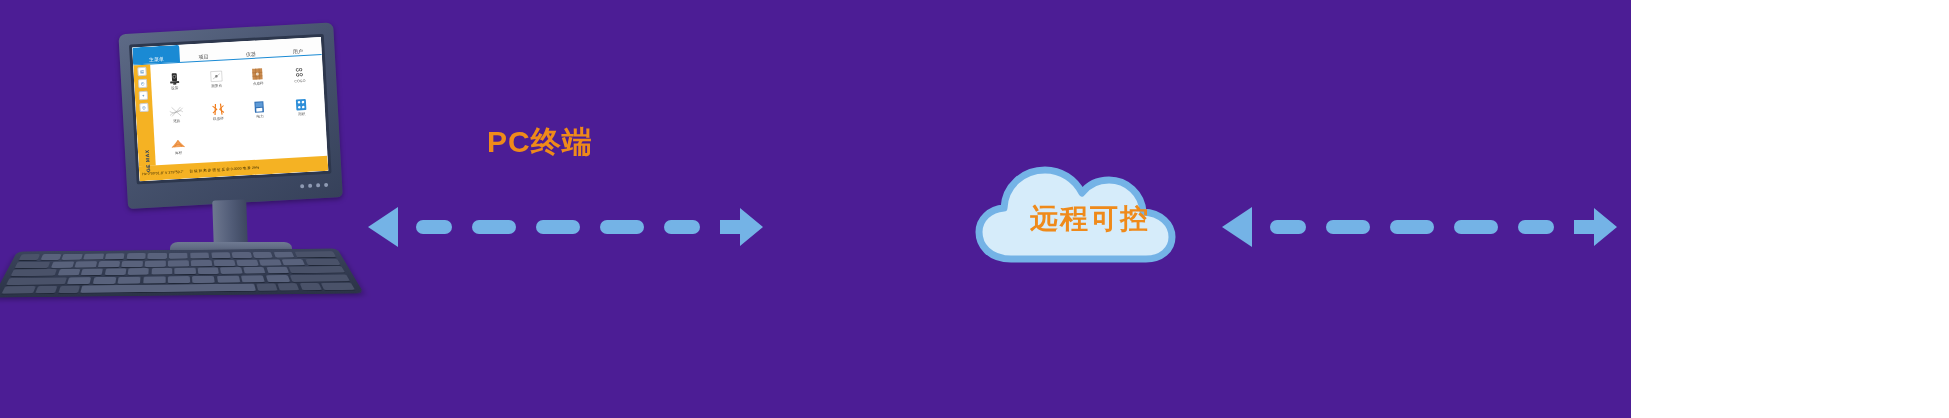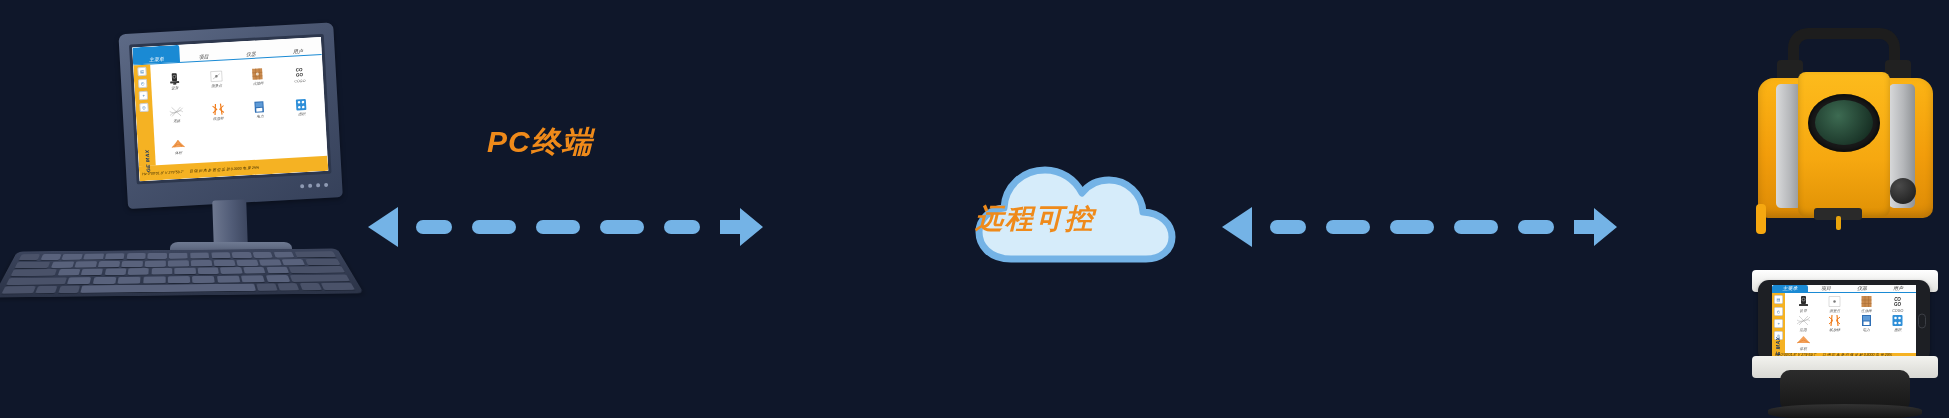--- a/index.html
+++ b/index.html
@@ -2,25 +2,24 @@
 <html><head>
 <meta charset="utf-8">
 <style>
   html,body{margin:0;padding:0;background:#ffffff;}
   body{
     font-family:"Liberation Sans","DejaVu Sans",sans-serif;
     -webkit-font-smoothing:antialiased;
   }
   #stage{
     position:relative;
-    width:1949px;
+    width:1631px;
     height:418px;
-    background:#0f172a;
+    background:#4c1d95;
     overflow:hidden;
-    font-style:italic;
   }
 
   
   .label{
     position:absolute;
     color:#ef8a1a;
     font-size:30px;
     font-weight:700;
     letter-spacing:1px;
     white-space:nowrap;
@@ -34,20 +33,21 @@
     left:975px;
     top:155px;
     width:230px;
     height:110px;
   }
   #cloud-svg{position:absolute;left:0;top:0;}
   #cloud-text{
     position:absolute;
     left:0;top:45px;
     width:230px;
+    text-align:center;
     color:#ef8a1a;
     font-size:28px;
     font-weight:700;
     letter-spacing:2px;
   }
 
   
   .arrow-row{position:absolute;height:44px;}
   #arrow-left-row{left:368px;top:205px;width:395px;}
   #arrow-right-row{left:1222px;top:205px;width:395px;}

